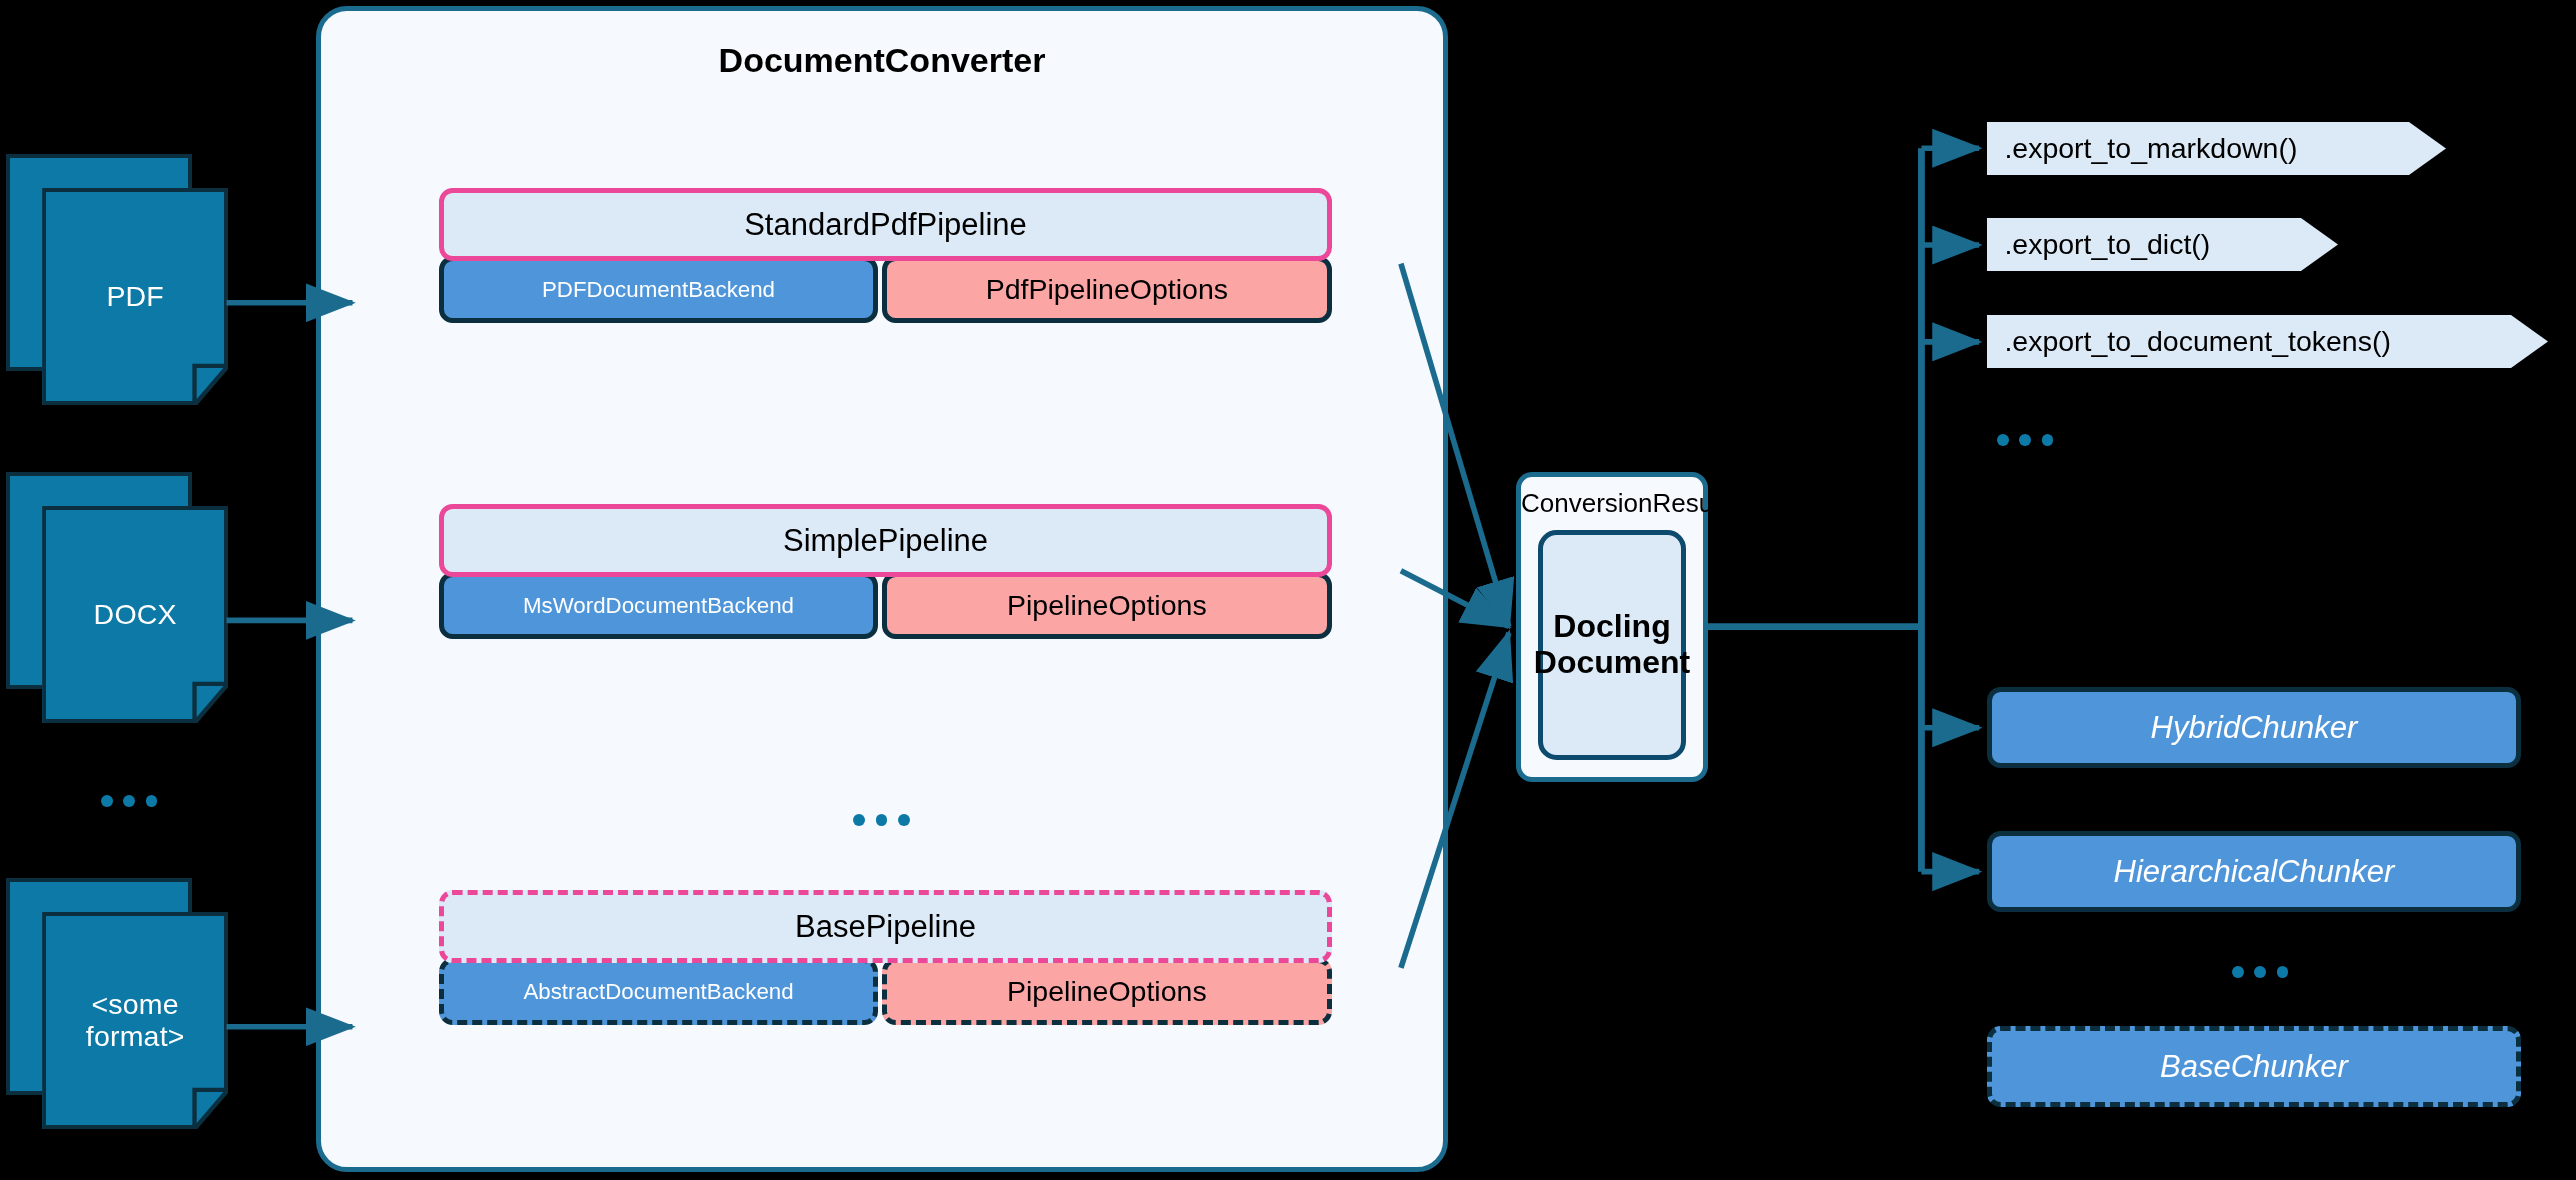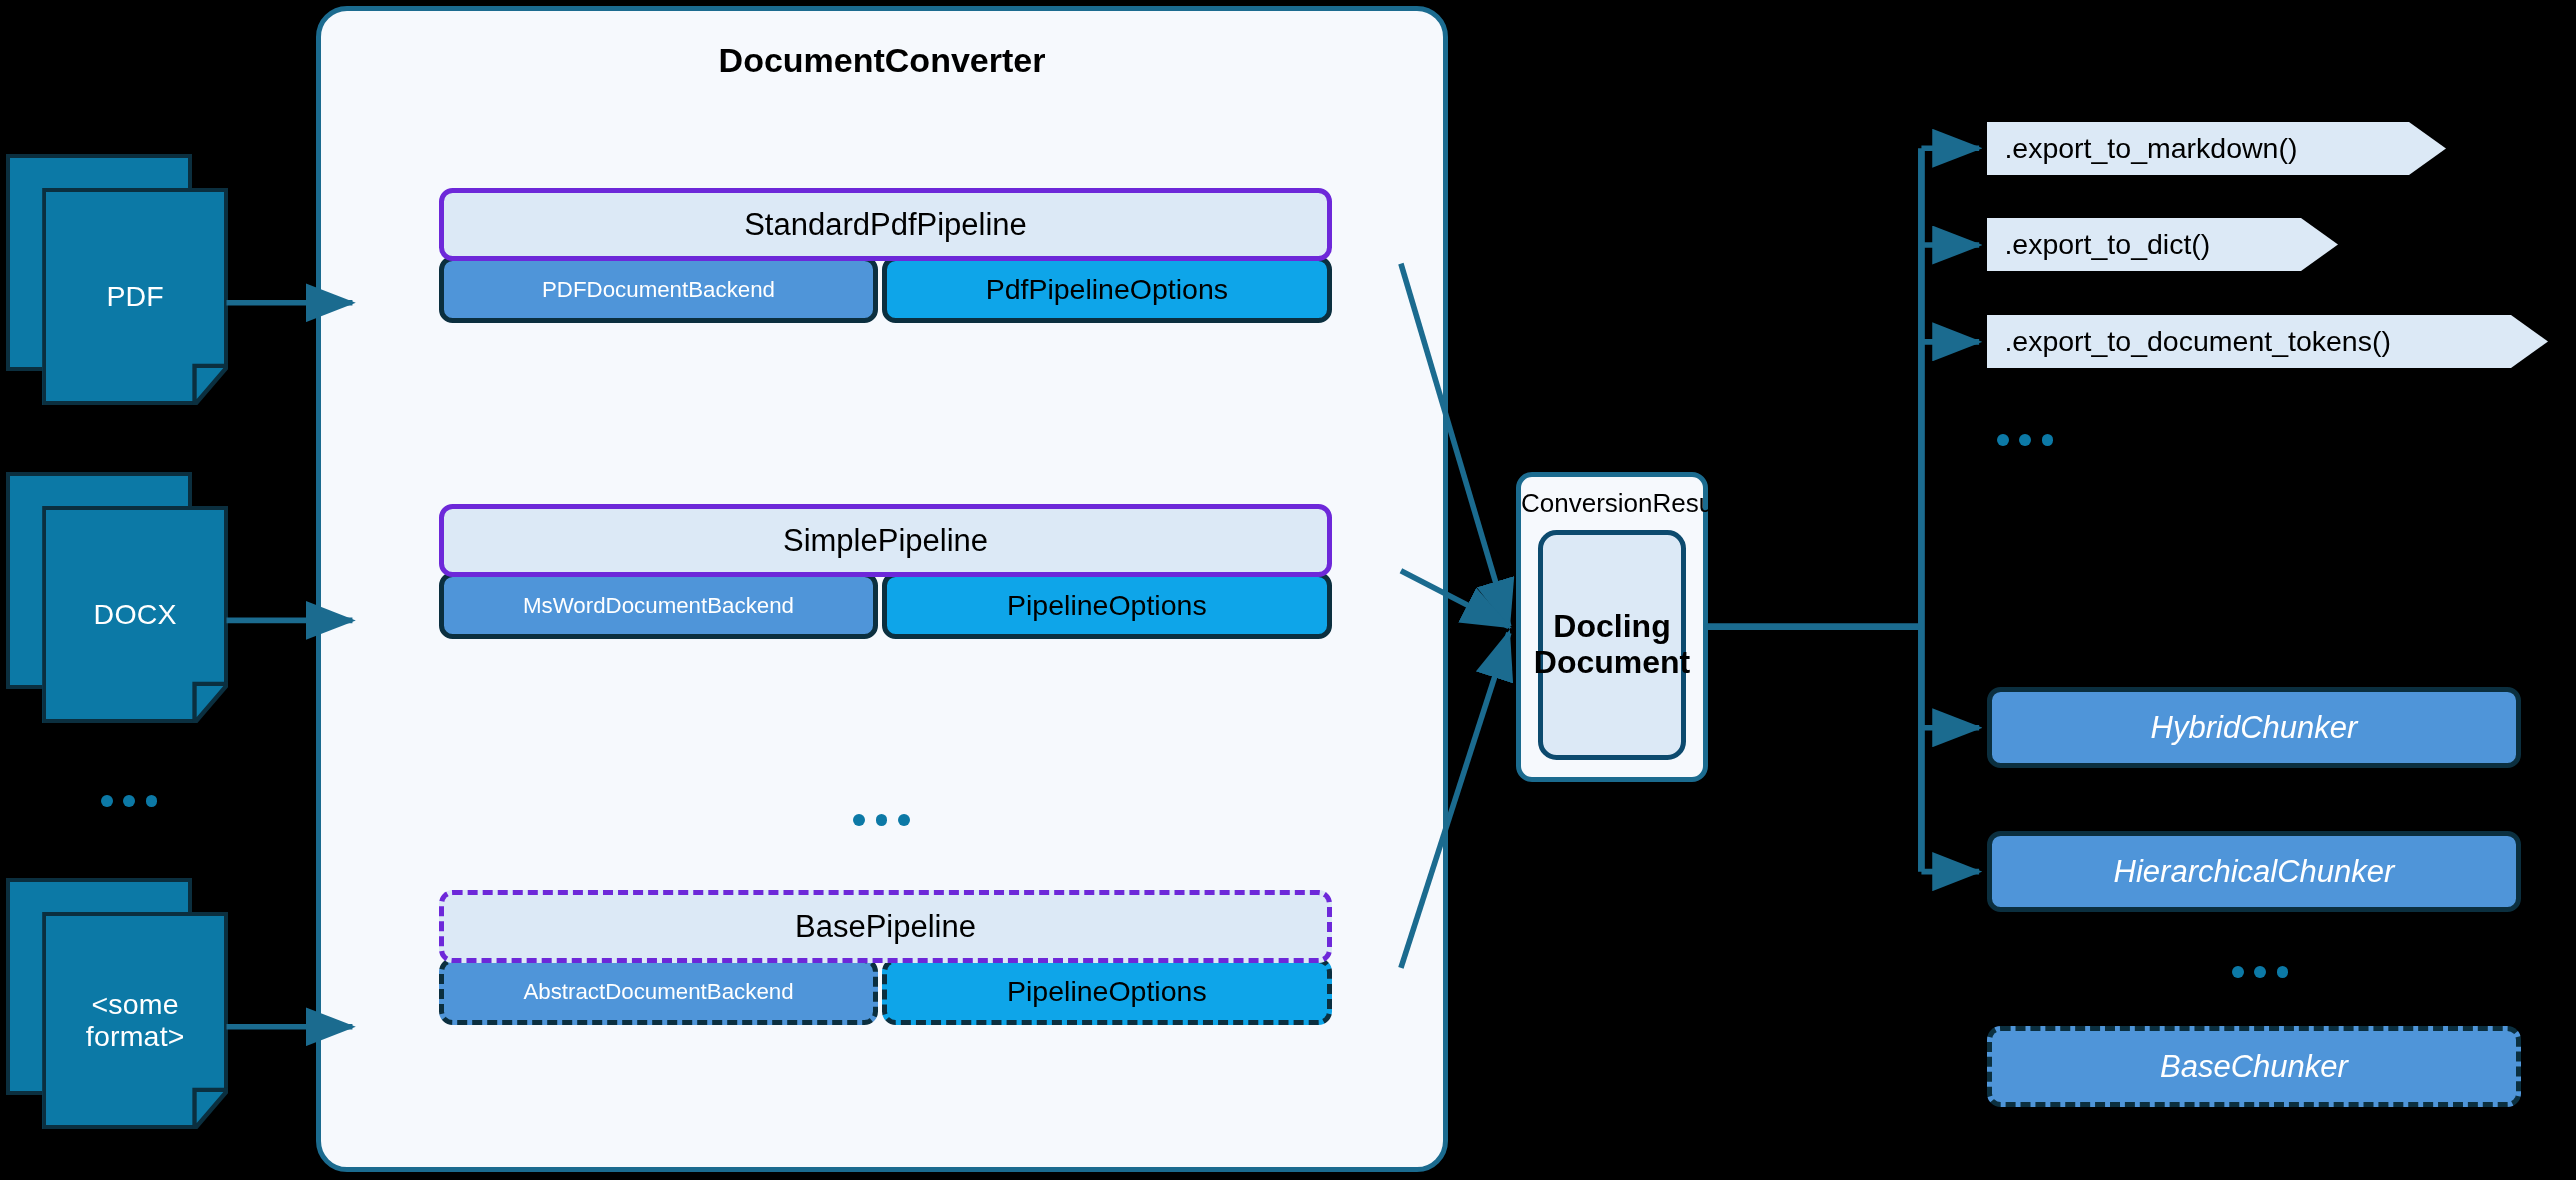--- a/index.html
+++ b/index.html
@@ -37,33 +37,33 @@
     background:#f6f9fd;border:5.6px solid #1b6b8f;border-radius:31px;box-sizing:border-box;
   }
   #converter-title{
     position:absolute;left:0;top:30px;width:100%;text-align:center;
     font-size:34px;font-weight:bold;color:#000;
   }
 
   
   .pipeline{position:absolute;left:118px;width:893px;}
   .pl-head{
-    height:73px;border:5px solid #6d28d9;border-radius:13.6px;box-sizing:border-box;
+    height:73px;border:5px solid #ec4899;border-radius:13.6px;box-sizing:border-box;
     background:#dce9f6;display:flex;align-items:center;justify-content:center;
     font-size:31px;color:#000;position:relative;z-index:2;
   }
   .pl-row{display:flex;margin-top:-5px;position:relative;z-index:1;}
   .pl-backend{
     width:439px;height:67px;border:5px solid #0b2f3f;border-radius:13.6px;box-sizing:border-box;
     background:#4f95d9;display:flex;align-items:center;justify-content:center;
     color:#fff;font-size:22.3px;
   }
   .pl-options{
     flex:1;height:67px;border:5px solid #0b2f3f;border-radius:13.6px;box-sizing:border-box;
-    background:#0ea5e9;display:flex;align-items:center;justify-content:center;
+    background:#fca5a5;display:flex;align-items:center;justify-content:center;
     color:#000;font-size:28.5px;margin-left:3.7px;
   }
   .pipeline.dashed .pl-head,
   .pipeline.dashed .pl-backend,
   .pipeline.dashed .pl-options{border-style:dashed;}
 
   .mid-ellipsis{
     position:absolute;left:0;width:1132px;text-align:center;
     display:flex;justify-content:center;gap:10.5px;
   }

